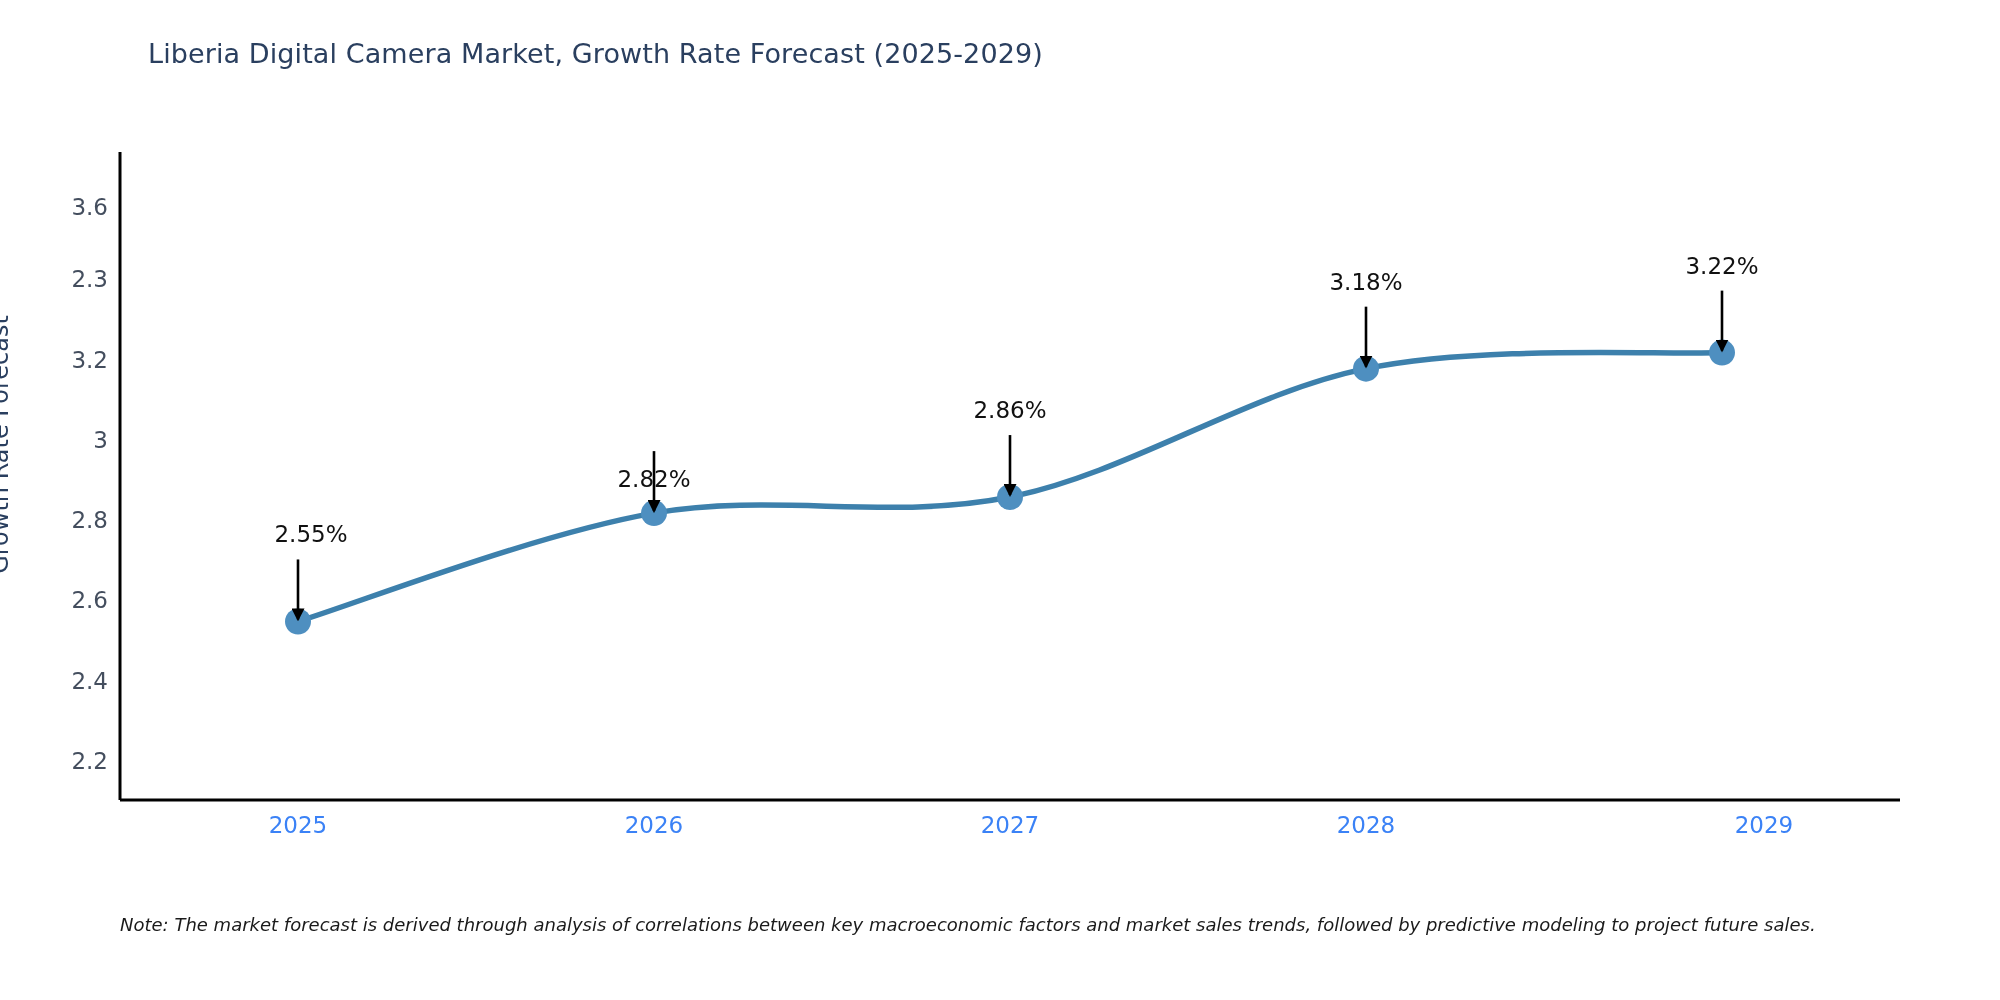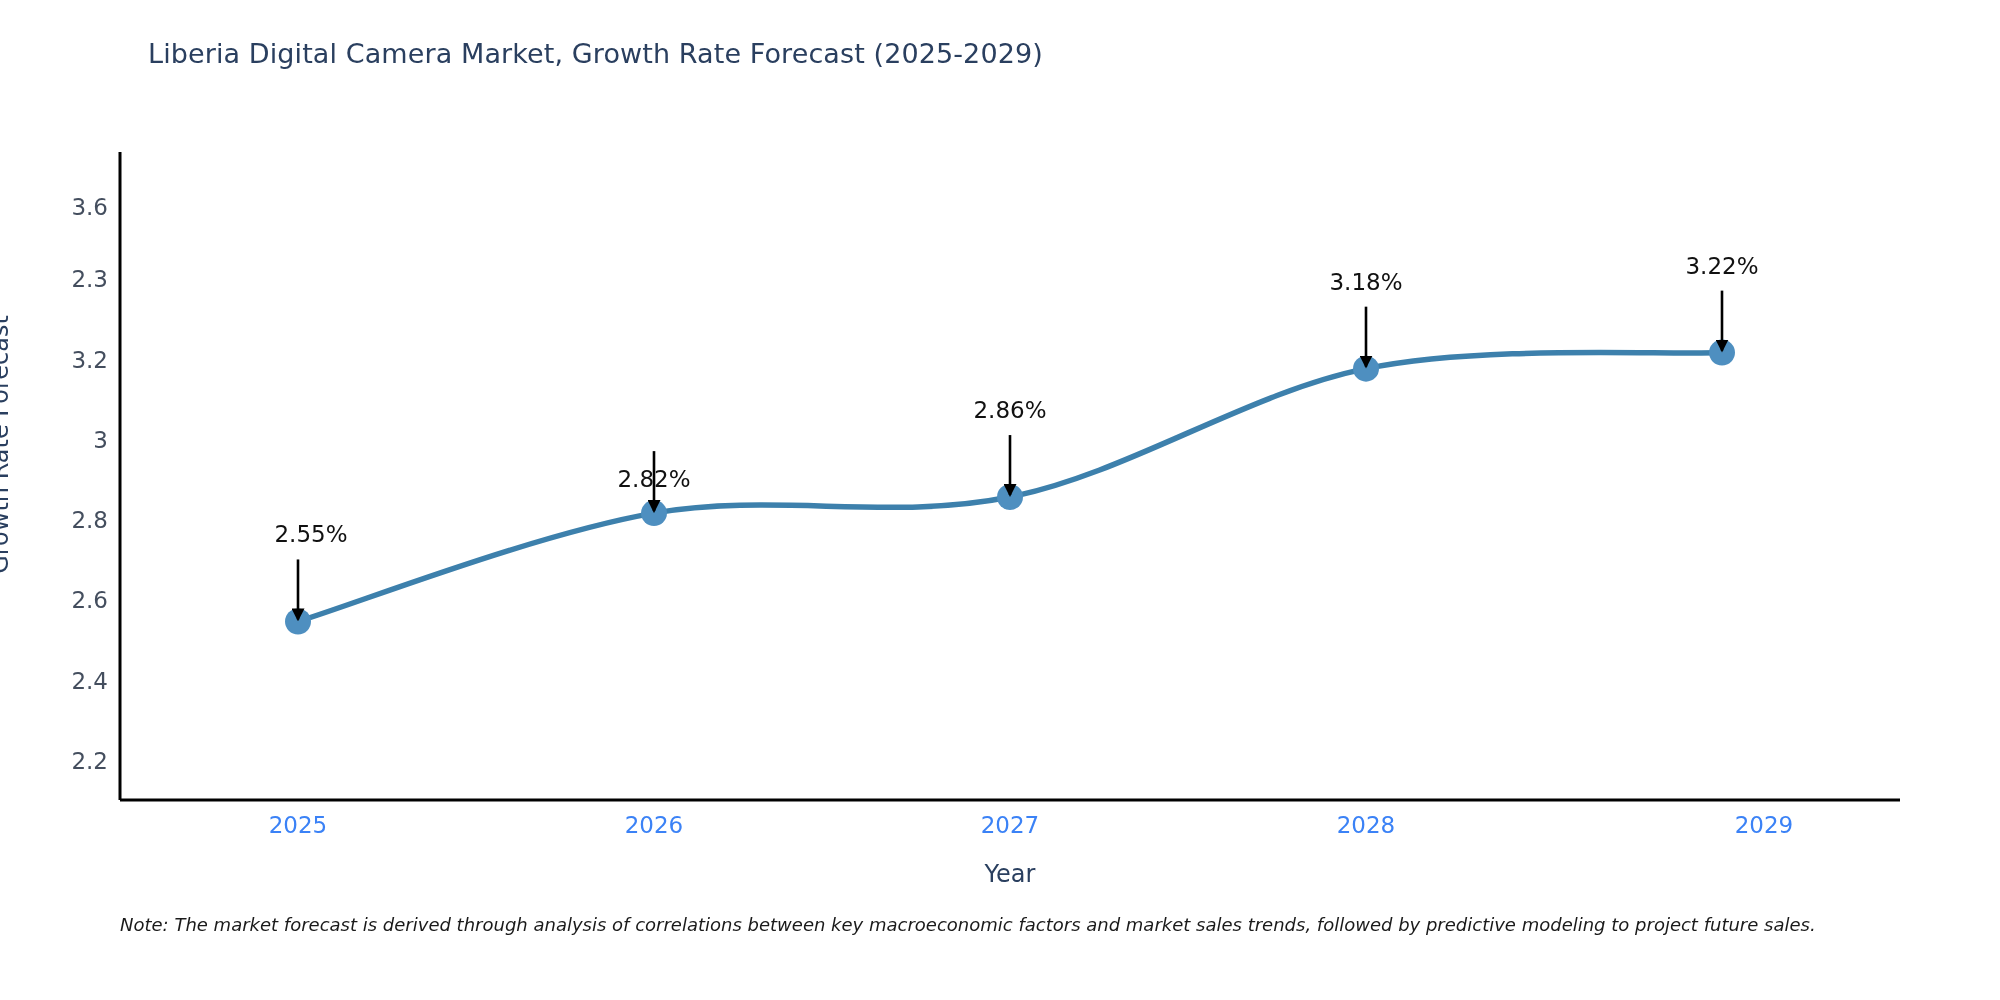--- a/index.html
+++ b/index.html
@@ -153,17 +153,16 @@
   </svg>
 
   <div id="annot-layer">
       <div class="annot-label" style="left: 311px; top: 547.449px;">2.55%</div>
       <div class="annot-label" style="left: 654px; top: 448px; margin-top: 44px;">2.82%</div>
       <div class="annot-label" style="left: 1010px; top: 423.065px;">2.86%</div>
       <div class="annot-label" style="left: 1366px; top: 294.669px;">3.18%</div>
       <div class="annot-label" style="left: 1722px; top: 278.619px;">3.22%</div>
     </div>
 
-  <div id="x-axis-title">Year</div>
 
   <div id="footnote">Note: The market forecast is derived through analysis of correlations between key macroeconomic factors and market sales trends, followed by predictive modeling to project future sales.</div>
 
 </div>
 
 </body></html>

